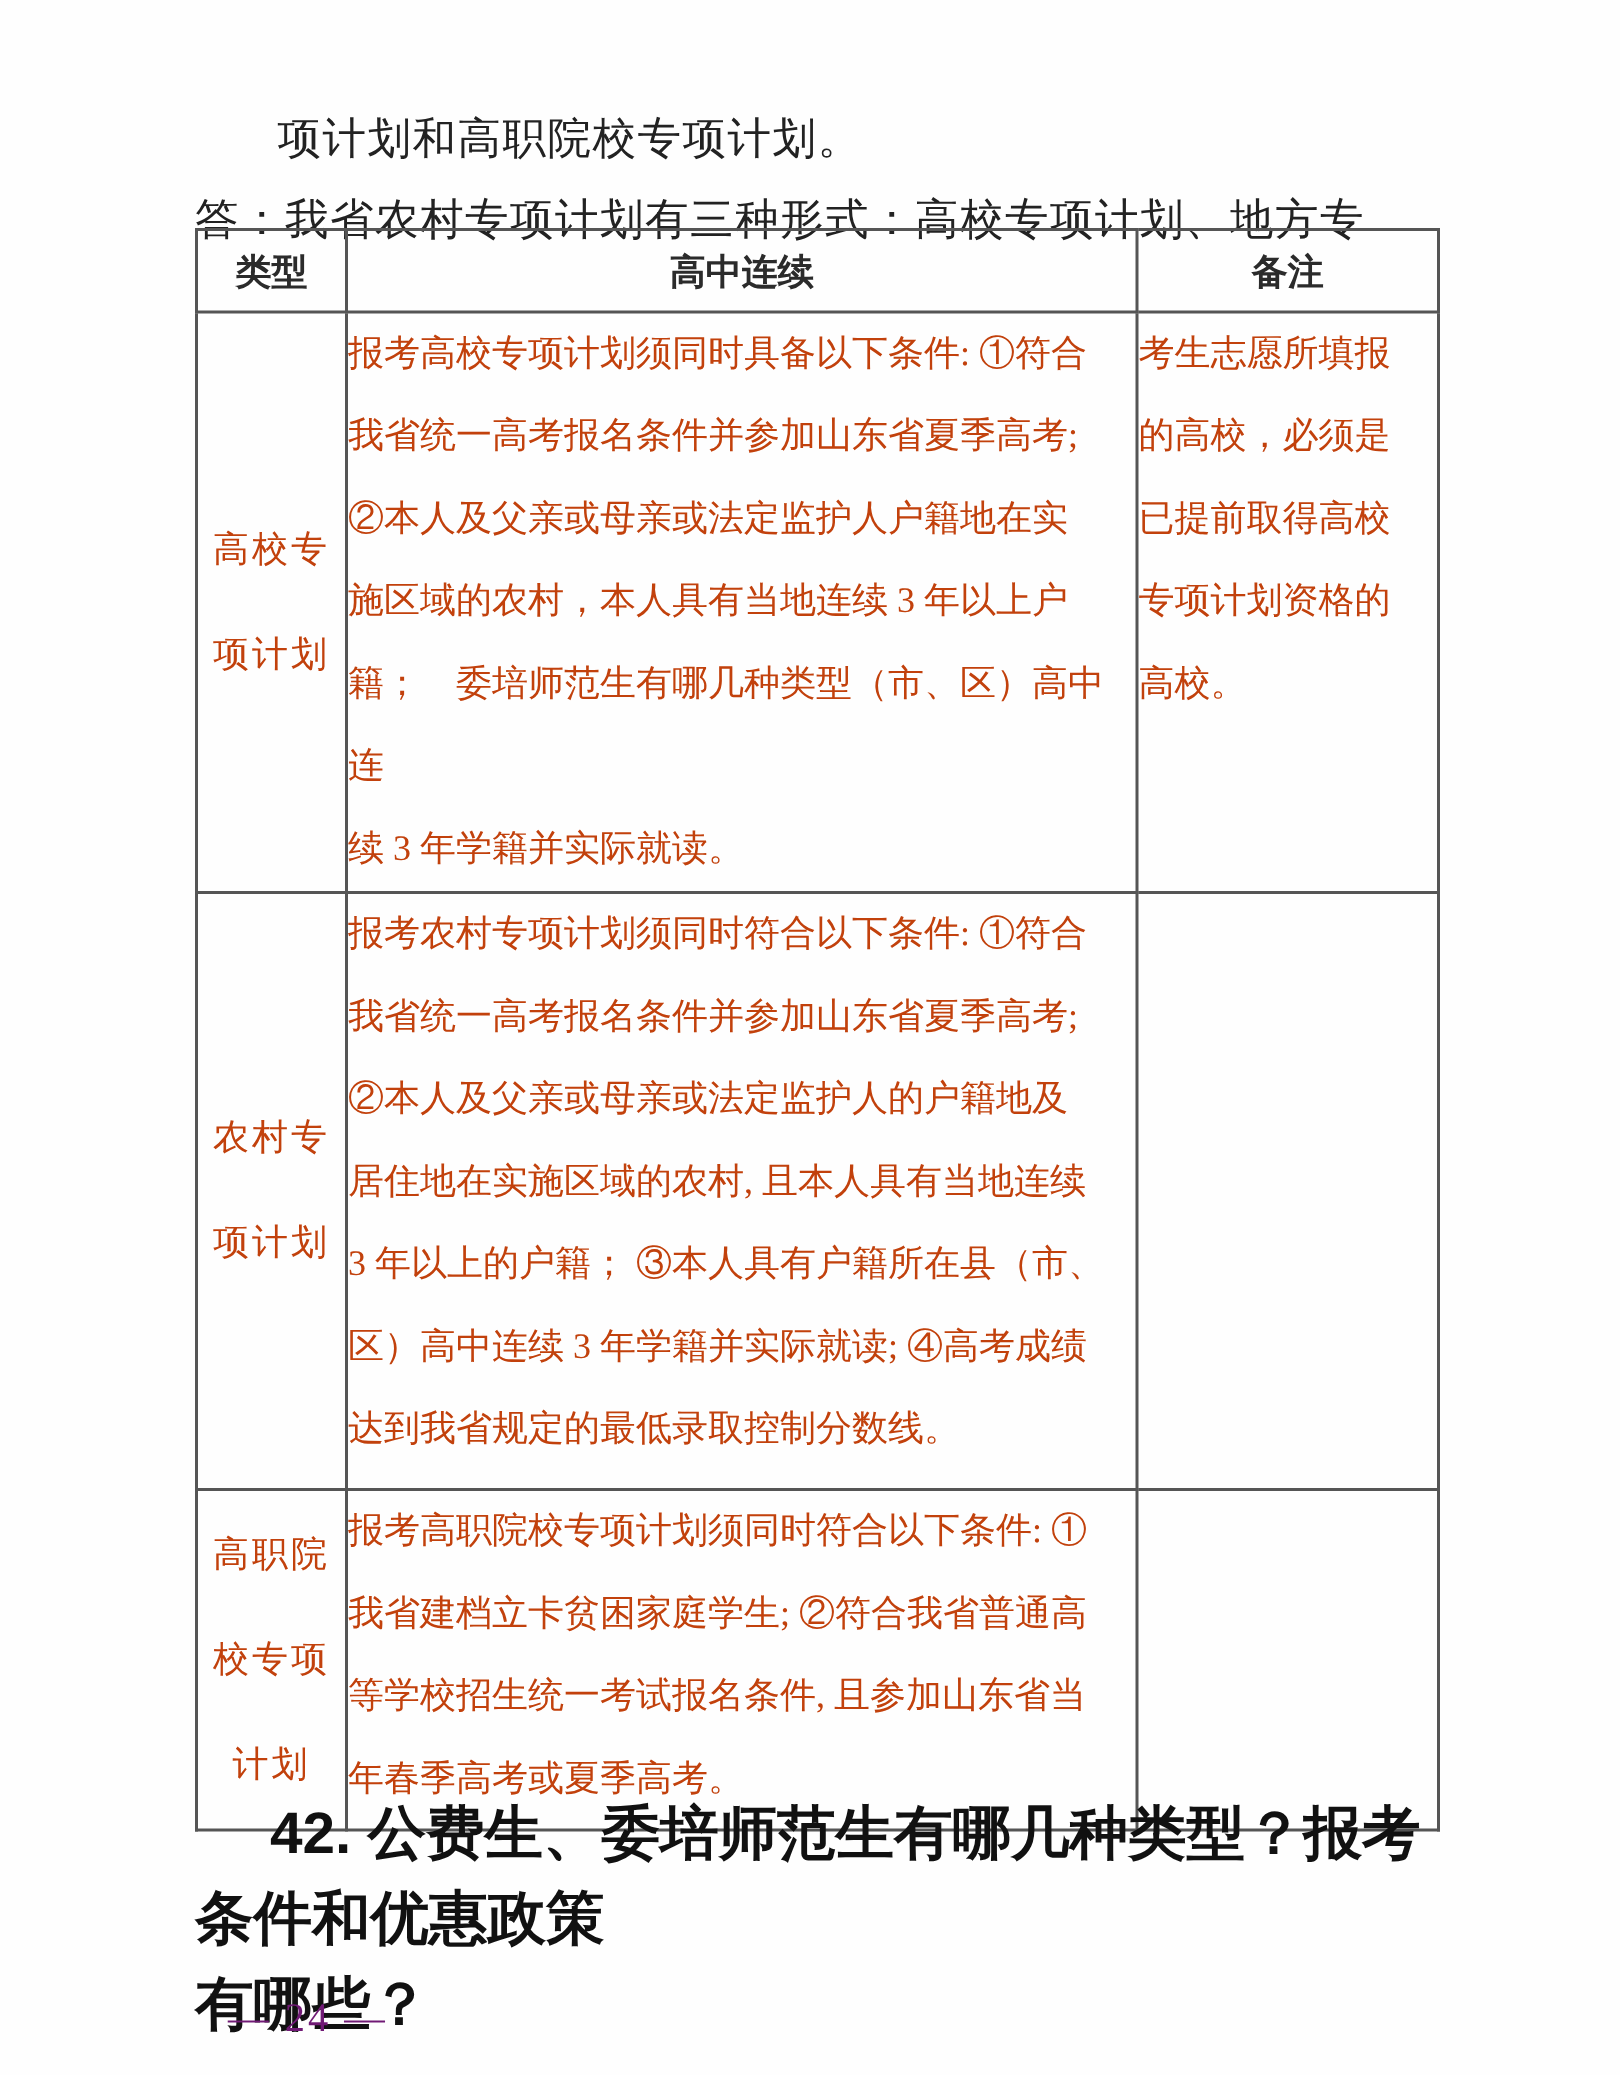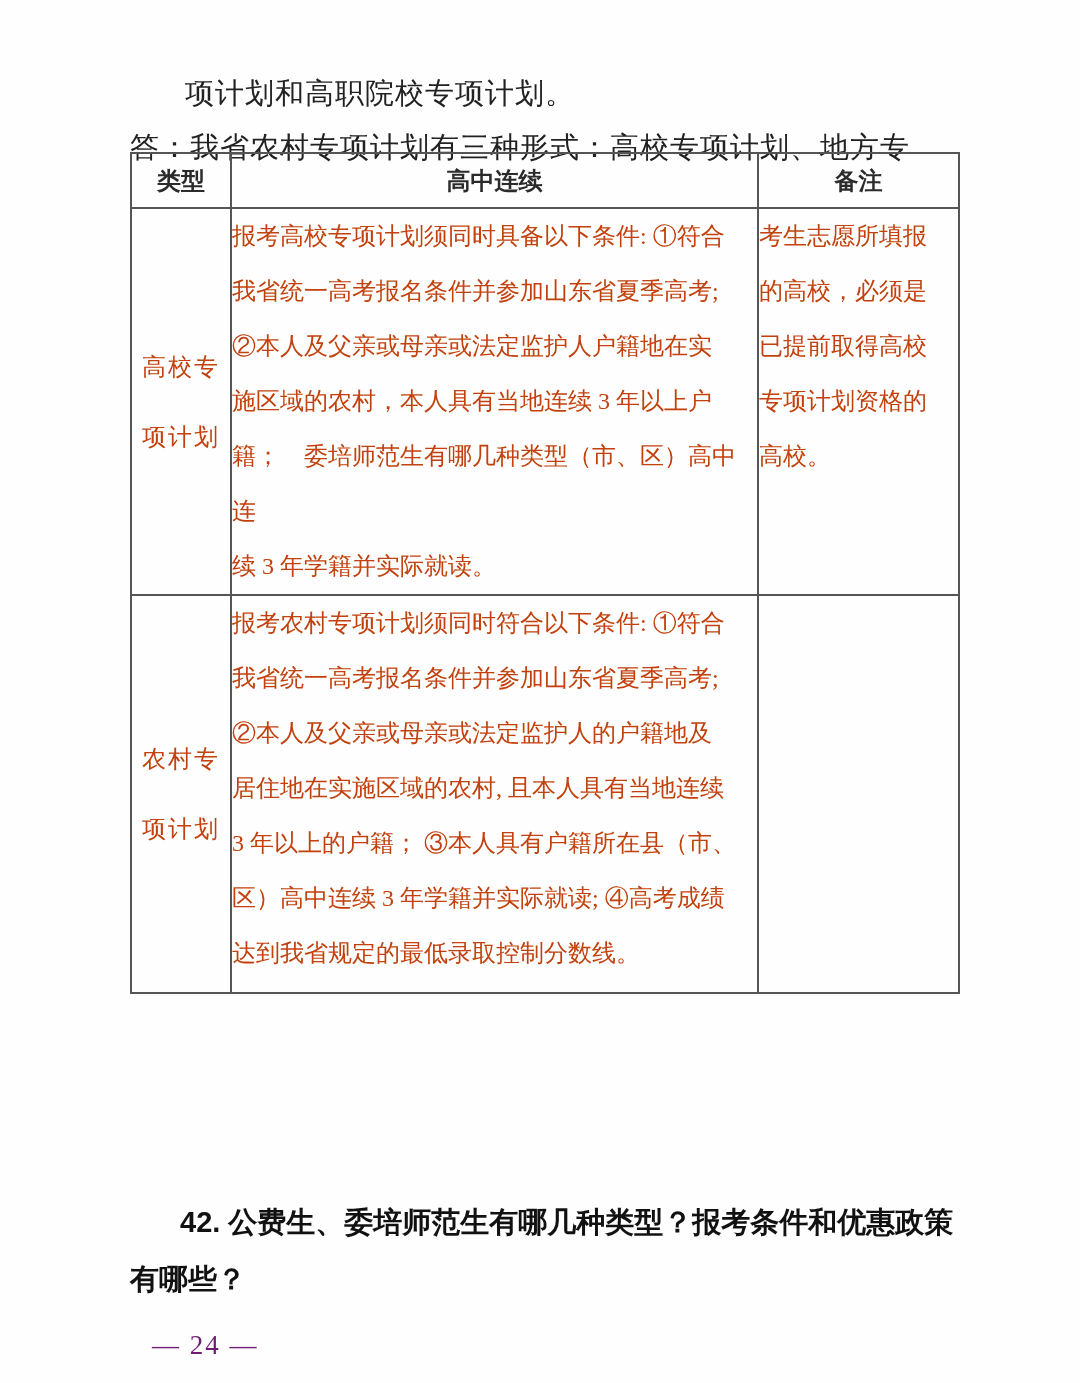--- a/index.html
+++ b/index.html
@@ -74,21 +74,21 @@
   tr.row-3 td { height: 227px; }
 
   
   .question {
     position: absolute;
     left: 130px;
     top: 1194px;
     width: 830px;
     font-family: "Liberation Sans", "DejaVu Sans", sans-serif;
     font-weight: bold;
-    font-size: 29px;
+    font-size: 39px;
     line-height: 57px;
     color: #111111;
   }
   .question .line:first-child { text-indent: 50px; }
 
   
   .footer {
     position: absolute;
     left: 152px;
     top: 1330px;
@@ -151,20 +151,34 @@
             <div class="line">报考农村专项计划须同时符合以下条件: ①符合</div>
             <div class="line">我省统一高考报名条件并参加山东省夏季高考;</div>
             <div class="line">②本人及父亲或母亲或法定监护人的户籍地及</div>
             <div class="line">居住地在实施区域的农村, 且本人具有当地连续</div>
             <div class="line">3 年以上的户籍； ③本人具有户籍所在县（市、</div>
             <div class="line">区）高中连续 3 年学籍并实际就读; ④高考成绩</div>
             <div class="line">达到我省规定的最低录取控制分数线。</div>
           </td>
         <td class="note-cell"></td>
       </tr>
+      <tr class="row-3">
+        <td class="type-cell">
+            <div class="line">高职院</div>
+            <div class="line">校专项</div>
+            <div class="line">计划</div>
+          </td>
+        <td class="cond-cell">
+            <div class="line">报考高职院校专项计划须同时符合以下条件: ①</div>
+            <div class="line">我省建档立卡贫困家庭学生; ②符合我省普通高</div>
+            <div class="line">等学校招生统一考试报名条件, 且参加山东省当</div>
+            <div class="line">年春季高考或夏季高考。</div>
+          </td>
+        <td class="note-cell"></td>
+      </tr>
     </tbody>
   </table>
 
   <div class="question">
       <div class="line">42. 公费生、委培师范生有哪几种类型？报考条件和优惠政策</div>
       <div class="line">有哪些？</div>
     </div>
 
   <div class="footer">— 24 —</div>
 

